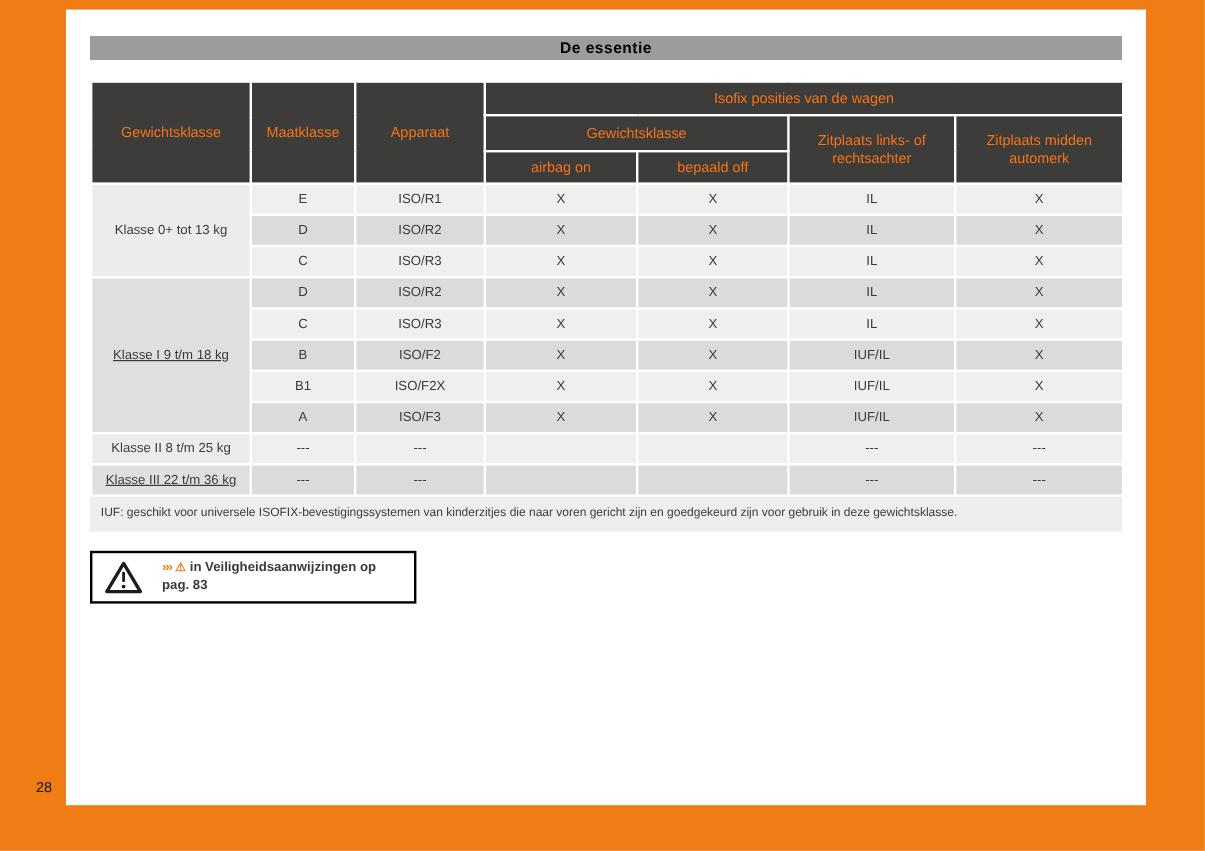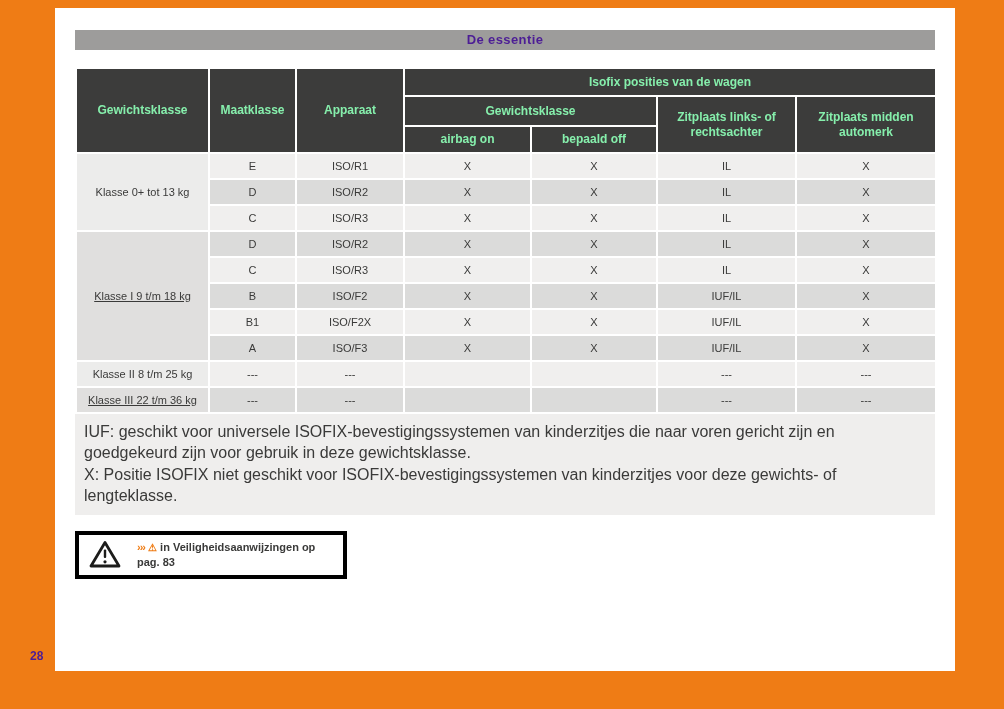--- a/index.html
+++ b/index.html
@@ -10,66 +10,66 @@
     font-family:"Liberation Sans", sans-serif;
     overflow:hidden;
   }
   .page {
     position:absolute; left:55px; top:8px;
     width:900px; height:663px;
     background:#ffffff;
   }
   .page-num {
     position:absolute; left:30px; top:649px;
-    font-size:12px; font-weight:bold; color:#4c1d95;
+    font-size:12px; font-weight:normal; color:#0f172a;
   }
   .title-bar {
     margin:22px 20px 17px 20px;
     height:20px; line-height:20px;
-    background:#9d9c9b; color:#4c1d95;
+    background:#9d9c9b; color:#000000;
     font-size:13px; font-weight:bold; text-align:center;
     letter-spacing:0.4px;
   }
   table.isofix {
     margin:0 20px;
     width:860px;
     border-collapse:collapse;
     table-layout:fixed;
   }
   table.isofix th, table.isofix td {
     border:2px solid #ffffff;
     text-align:center; vertical-align:middle;
   }
   thead th {
-    background:#3c3c3b; color:#86efac;
-    font-size:12px; font-weight:bold;
+    background:#3c3c3b; color:#f97316;
+    font-size:12px; font-weight:normal;
     padding:3px 5px; line-height:1.2;
   }
   thead tr:nth-child(1) { height:28px; }
   thead tr:nth-child(2) { height:30px; }
   thead tr:nth-child(3) { height:27px; }
   tbody td {
     font-size:11px; color:#3a3a39;
     height:26px; padding:2px 4px; line-height:1.15;
   }
   tbody tr:nth-child(odd)  td { background:#f0efee; }
   tbody tr:nth-child(even) td { background:#dbdbda; }
   tbody td.g-light { background:#ececeb !important; }
   tbody td.g-dark  { background:#e0dfde !important;text-decoration:underline; }
   .footnotes {
     margin:0 20px;
     width:860px;
     background:#efeeed;
     padding:7px 9px 9px 9px;
-    font-size:16px; color:#3a3a39; line-height:1.33;
+    font-size:10px; color:#3a3a39; line-height:1.33;
   }
   .warning-box {
     margin:16px 0 0 20px;
     width:272px; min-height:42px;
-    border:4px solid #000000;
+    border:2px solid #000000;
     background:#ffffff;
     display:flex; align-items:center;
     padding:5px 8px 5px 10px; gap:16px;
   }
   .warn-icon { flex:0 0 auto; display:flex; align-items:center; }
   .warn-text {
     font-size:11px; font-weight:bold; color:#3a3a39;
     line-height:1.35; width:185px;
   }
   .chev { color:#ef7c15; letter-spacing:-1px; }
@@ -196,21 +196,20 @@
         <td></td>
         <td></td>
         <td>---</td>
         <td>---</td>
       </tr>
     </tbody>
   </table>
 
   <div class="footnotes">
     <div>IUF: geschikt voor universele ISOFIX-bevestigingssystemen van kinderzitjes die naar voren gericht zijn en goedgekeurd zijn voor gebruik in deze gewichtsklasse.</div>
-    <div>X: Positie ISOFIX niet geschikt voor ISOFIX-bevestigingssystemen van kinderzitjes voor deze gewichts- of lengteklasse.</div>
   </div>
 
   <div class="warning-box">
     <span class="warn-icon">
       <svg width="32" height="29" viewBox="0 0 32 29" aria-hidden="true">
         <path d="M16 2.5 L30 26 H2 Z" fill="none" stroke="#1c1c1b" stroke-width="2.8" stroke-linejoin="round"></path>
         <rect x="14.8" y="9.5" width="2.4" height="8.5" rx="1" fill="#1c1c1b"></rect>
         <circle cx="16" cy="21.8" r="1.6" fill="#1c1c1b"></circle>
       </svg>
     </span>

